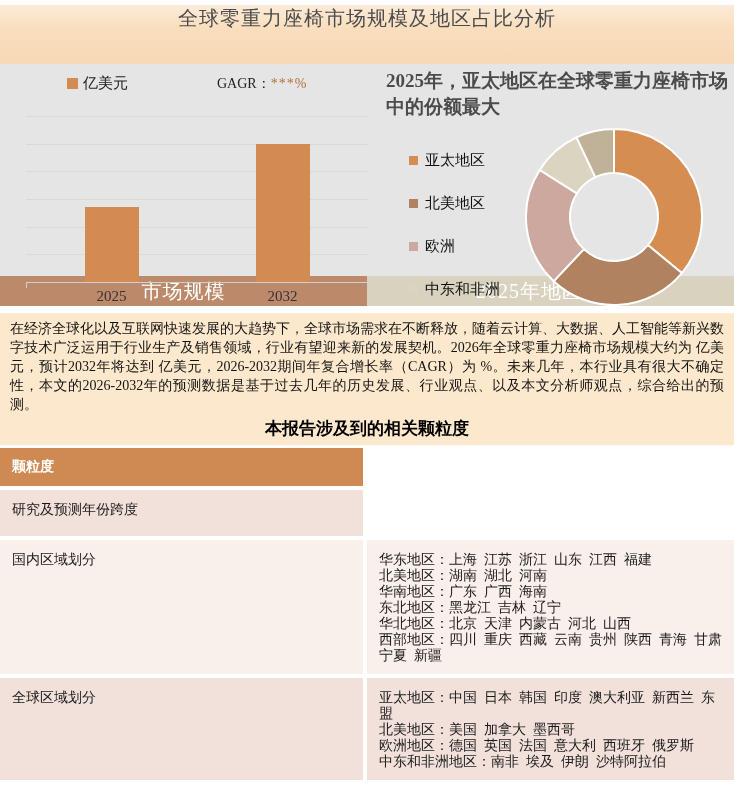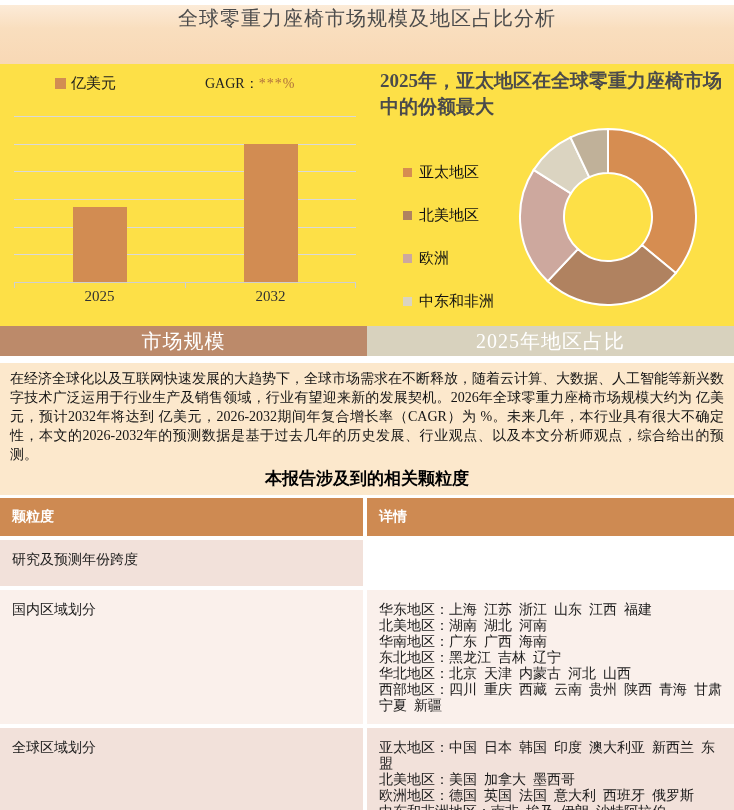--- a/index.html
+++ b/index.html
@@ -11,39 +11,39 @@
   }
   
   .page-header{
     margin-top:5px; height:59px;
     background:linear-gradient(180deg,#FCEBD8 0%,#F9DEBE 40%,#F8D8B5 100%);
     display:flex; justify-content:center;
   }
   .page-header h1{ font-size:20px; font-weight:normal; color:#4c4c4c; letter-spacing:1px; }
 
   
-  .charts{ display:flex; height:262px; background:#fde047; }
+  .charts{ display:flex; height:212px; background:#e5e5e5;padding-left:12px; }
   .chart-left{ width:367px; position:relative; }
   .chart-right{ width:367px; position:relative; }
 
   .bar-legend{ position:absolute; top:10px; left:55px; display:flex; align-items:center; font-size:15px; color:#1a1a1a; }
   .bar-legend .sq{ width:11px; height:11px; display:inline-block; margin-right:5px; }
   .gagr{ position:absolute; top:11px; left:205px; font-size:14px; color:#222; white-space:nowrap; }
   .gagr .gagr-val{ color:#b0713d; letter-spacing:1px; }
 
   .bar-plot{ position:absolute; left:14px; top:53px; width:342px; height:166px; }
   .gridline{ position:absolute; left:0; width:100%; height:1px; background:#d9d9d9; }
   .axis-line{ position:absolute; left:0; bottom:0; width:100%; height:1px; background:#cfcfcf; }
   .tickmark{ position:absolute; bottom:-5px; width:1px; height:5px; background:#cfcfcf; }
   .bar{ position:absolute; bottom:1px; width:54px; }
   .x-labels{ position:absolute; left:14px; top:224px; width:342px; display:flex; }
   .x-labels span{ width:50%; text-align:center; font-size:15px; color:#333; }
 
   .donut-title{ position:absolute; left:13px; top:4px; width:348px; font-size:19px; line-height:26px; color:#4b4b4b;font-weight:bold; }
-  .donut-legend{ position:absolute; left:36px; top:100px; width:108px; }
+  .donut-legend{ position:absolute; left:36px; top:88px; width:108px; }
   .legend-item{ display:flex; align-items:flex-start; margin-bottom:26px; font-size:15px; line-height:17px; color:#111; }
   .legend-item .sq{ flex:0 0 9px; width:9px; height:9px; margin:4px 7px 0 0; display:inline-block; }
   .donut-svg{ position:absolute; left:150px; top:62px; }
 
   
   .tabs{ display:flex; height:30px; }
   .tab{ width:50%; color:#ffffff; font-size:20px; text-align:center; line-height:30px; cursor:pointer; letter-spacing:1px; }
 
   
   .content{ margin-top:7px; }
@@ -134,21 +134,20 @@
 
 <div class="content">
   <div class="summary">
     <p>在经济全球化以及互联网快速发展的大趋势下，全球市场需求在不断释放，随着云计算、大数据、人工智能等新兴数字技术广泛运用于行业生产及销售领域，行业有望迎来新的发展契机。2026年全球零重力座椅市场规模大约为 亿美元，预计2032年将达到 亿美元，2026-2032期间年复合增长率（CAGR）为 %。未来几年，本行业具有很大不确定性，本文的2026-2032年的预测数据是基于过去几年的历史发展、行业观点、以及本文分析师观点，综合给出的预测。</p>
     <h2>本报告涉及到的相关颗粒度</h2>
   </div>
 
   <div class="grain-table">
     <div class="trow thead">
       <div class="tcell-l" style="background: rgb(206, 138, 82);">颗粒度</div>
-      <div class="tcell-r" style="background: rgb(206, 138, 82);">详情</div>
     </div>
     <div class="trow row-1">
       <div class="tcell-l" style="background: rgb(242, 225, 218);">研究及预测年份跨度</div>
     </div>
     <div class="trow row-2">
       <div class="tcell-l" style="background: rgb(250, 240, 235);">国内区域划分</div>
       <div class="tcell-r" style="background: rgb(250, 240, 235);">华东地区：上海  江苏  浙江  山东  江西  福建
 北美地区：湖南  湖北  河南
 华南地区：广东  广西  海南
 东北地区：黑龙江  吉林  辽宁

